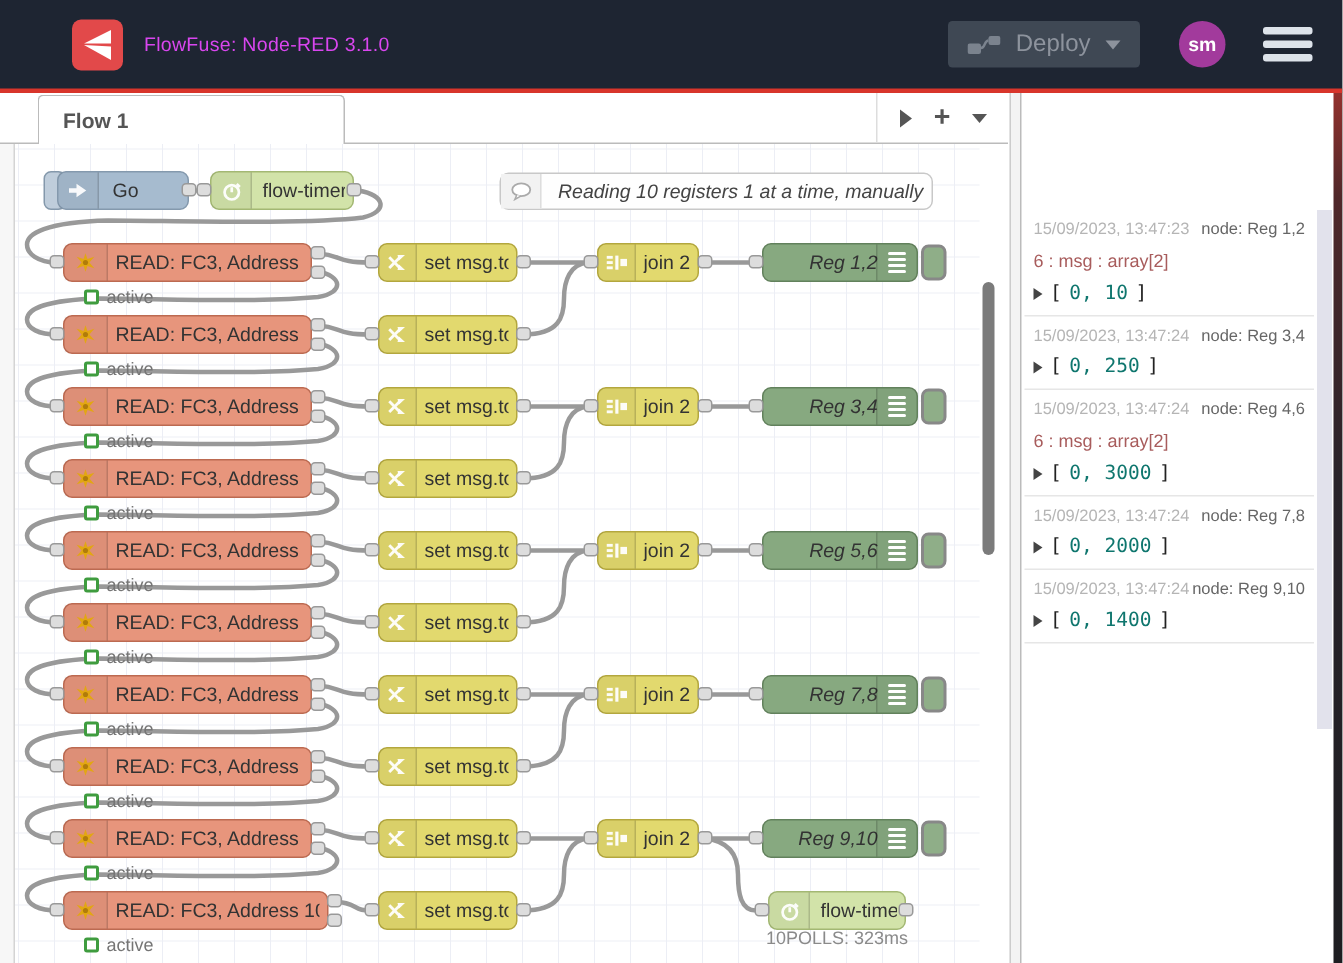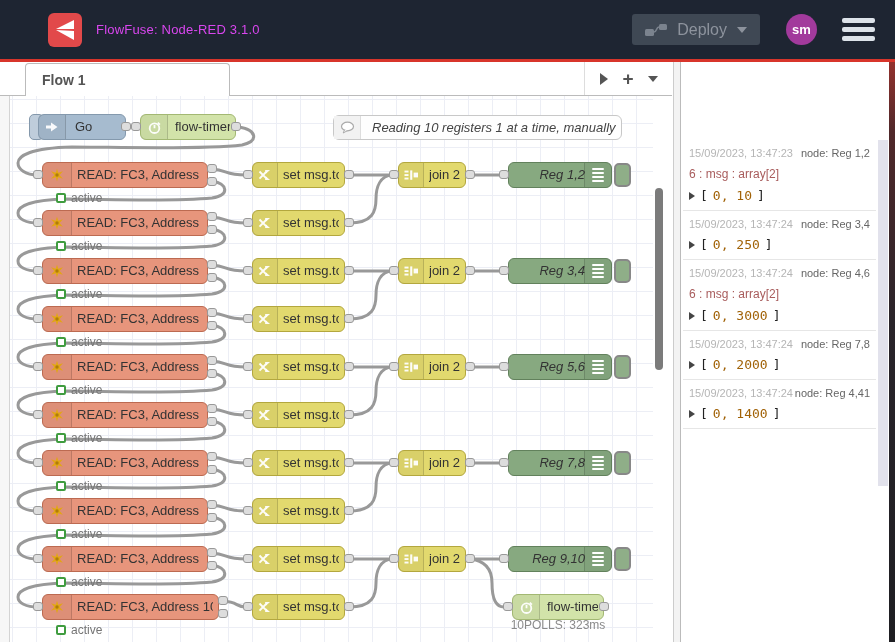--- a/index.html
+++ b/index.html
@@ -99,21 +99,21 @@
         font-size:13px;color:#555;cursor:pointer;}
   .fbtn .chev{border-top-color:#777;border-left-width:4px;border-right-width:4px;border-top-width:5px;}
   #msgs{position:absolute;left:2px;top:78px;width:193px;}
   .msg{border-bottom:1px solid #e6e6e6;padding:7px 6px 7px 6px;}
   .meta{display:flex;justify-content:space-between;font-size:11px;}
   .mtime{color:#b5b5b5;}
   .mnode{color:#666;}
   .mprop{margin-top:8px;font-size:12px;color:#a85c5c;}
   .mval{margin-top:7px;display:flex;align-items:center;gap:5px;
         font-family:"DejaVu Sans Mono",monospace;font-size:13px;color:#222;}
-  .mval .num{color:#a16207;}
+  .mval .num{color:#0f766e;}
   .mini-tri{width:0;height:0;border-top:4px solid transparent;border-bottom:4px solid transparent;
         border-left:6px solid #444;}
   #msg-scroll{position:absolute;right:1px;top:78px;width:10px;height:346px;background:#e2e2ec;}
   #edge-strip{position:absolute;left:889px;top:62px;width:6px;height:580px;
         background:linear-gradient(180deg,#93312d 0%,#50282a 12%,#29242a 45%,#1e1e22 100%);}
 </style>
 </head>
 <body>
 
 <div id="app">
@@ -774,21 +774,21 @@
           <div class="mval">
             <span class="mini-tri"></span>
             <span>[</span>
             <span class="num">0, 2000</span>
             <span>]</span>
           </div>
         </div>
         <div class="msg">
           <div class="meta">
             <span class="mtime">15/09/2023, 13:47:24</span>
-            <span class="mnode">node: Reg 4,41</span>
+            <span class="mnode">node: Reg 9,10</span>
           </div>
           <div class="mval">
             <span class="mini-tri"></span>
             <span>[</span>
             <span class="num">0, 1400</span>
             <span>]</span>
           </div>
         </div>
       </div>
     <div id="msg-scroll"></div>

